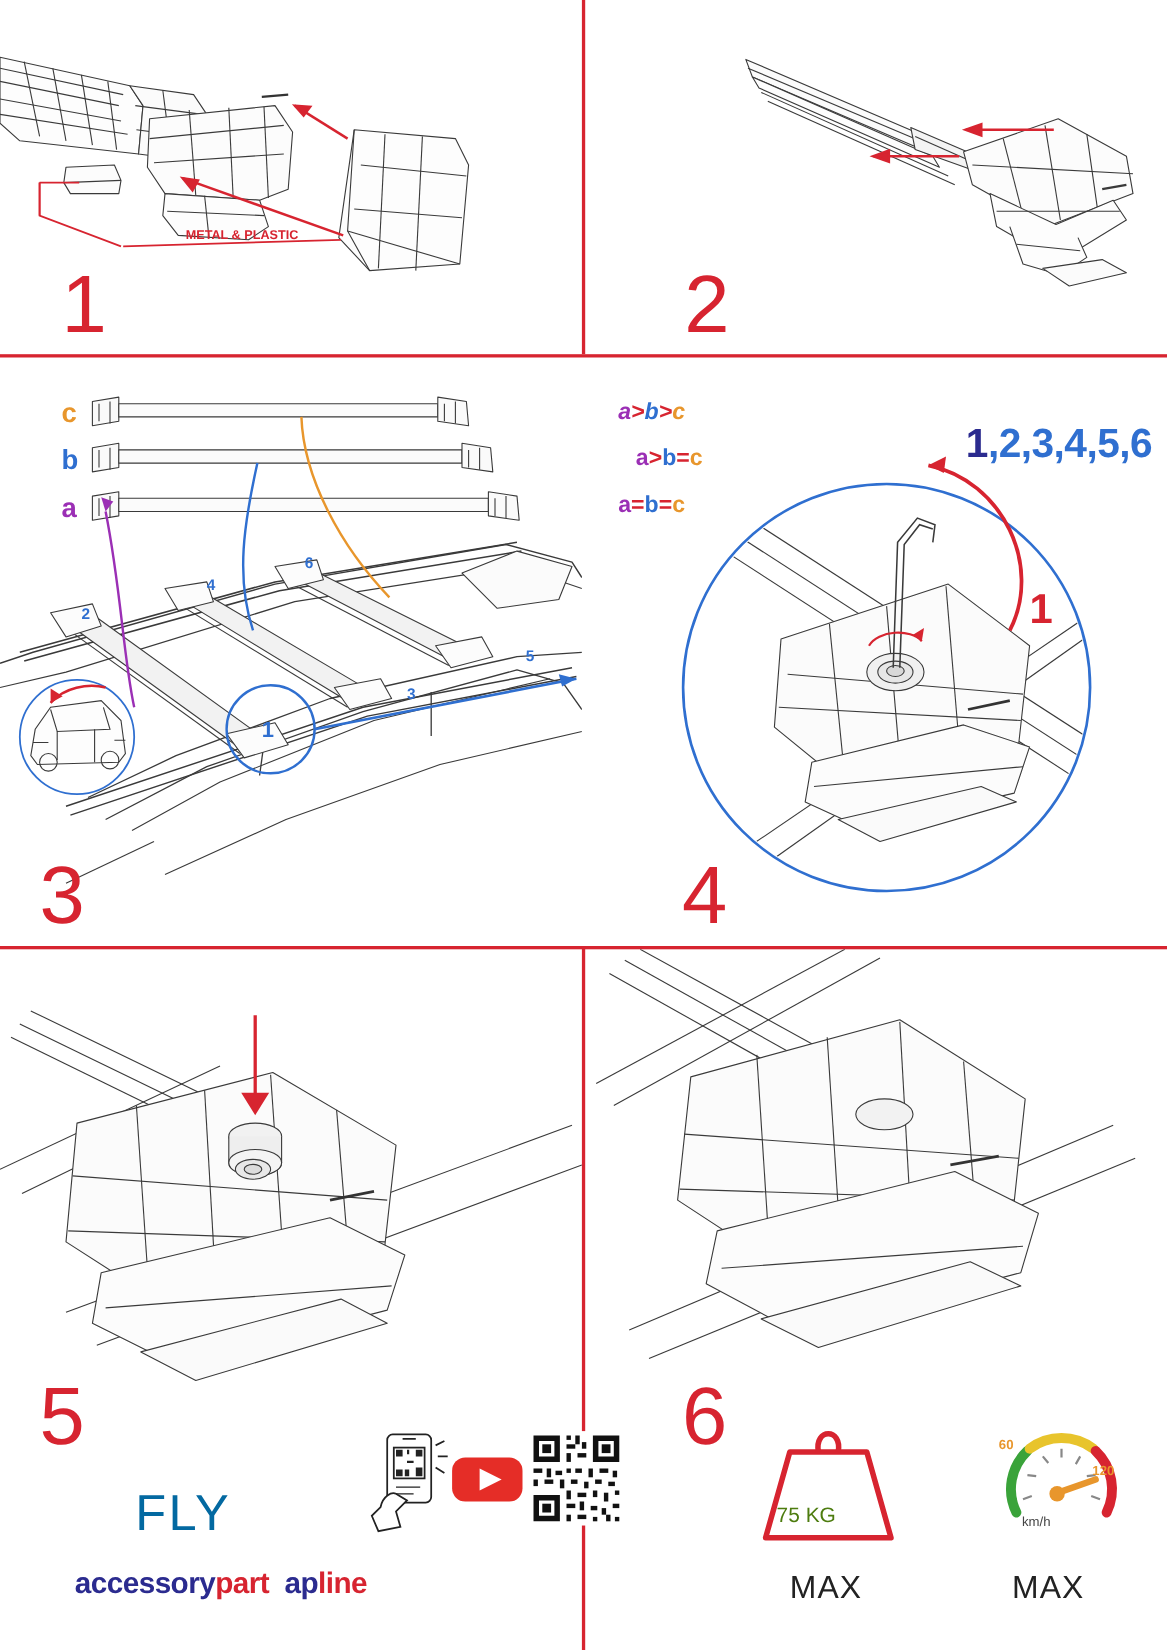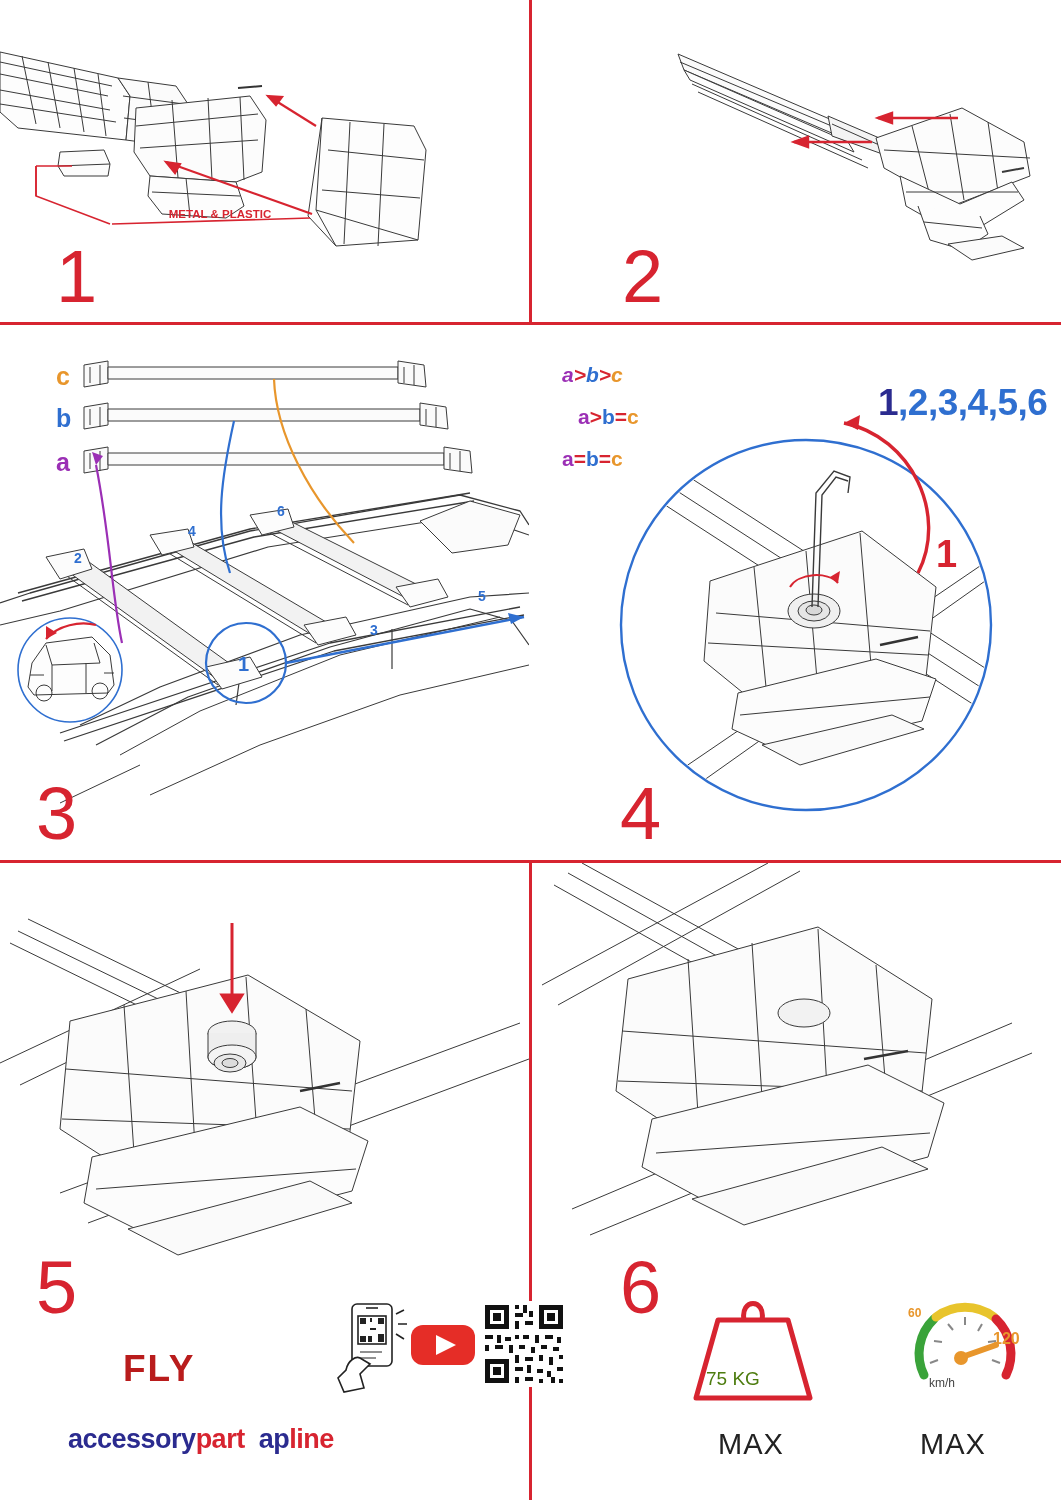--- a/index.html
+++ b/index.html
@@ -125,23 +125,23 @@
     color: #2f6fd0;
     font-size: 20px;
     font-weight: bold;
   }
 
   
   .fly-word {
     position: absolute;
     left: 123px;
     top: 1348px;
-    color: #b91c1c;
-    font-size: 37px;
-    font-weight: bold;
+    color: #0369a1;
+    font-size: 46px;
+    font-weight: normal;
     letter-spacing: 2px;
   }
   .brand-line {
     position: absolute;
     left: 68px;
     top: 1424px;
     font-size: 27px;
     font-weight: bold;
     letter-spacing: -0.5px;
   }
@@ -172,21 +172,21 @@
     top: 1398px;
     color: #444;
     font-size: 12px;
   }
   .gauge-60 {
     position: absolute; left: 908px; top: 1306px;
     color: #e8962c; font-size: 12px; font-weight: bold; text-align: center;
   }
   .gauge-120 {
     position: absolute; left: 993px; top: 1330px;
-    color: #e8962c; font-size: 16px; font-weight: bold;
+    color: #e8962c; font-size: 12px; font-weight: bold;
   }
 </style>
 </head>
 <body>
 
 <div class="page">
 
   <div class="hrule" style="top:322px;"></div>
   <div class="hrule" style="top:860px;"></div>
   <div class="vrule" style="left:529px; top:0px; height:322px;"></div>

